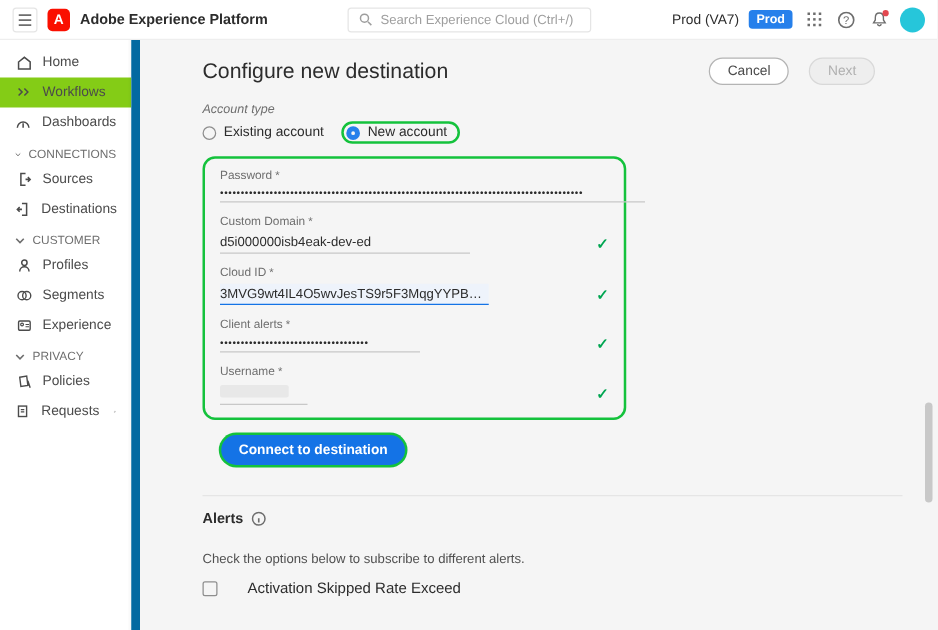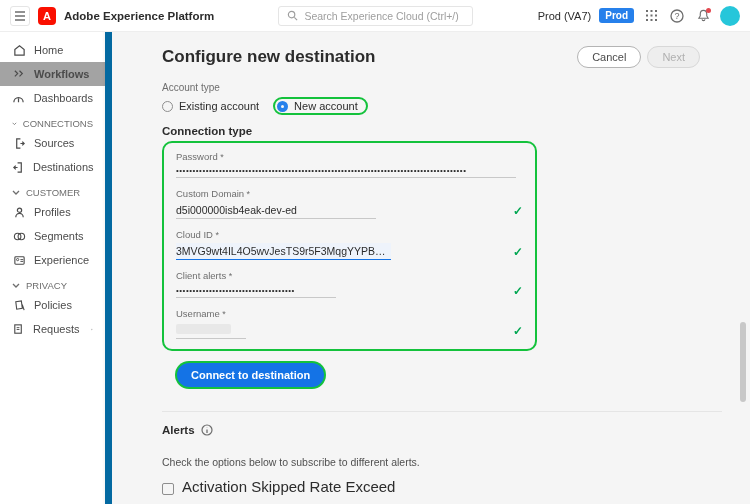--- a/index.html
+++ b/index.html
@@ -25,54 +25,54 @@
   .search{display:flex;align-items:center;gap:6px;border:1px solid #e5e5e5;border-radius:3px;padding:3px 8px;color:#9e9e9e;width:195px;font-size:10.5px;}
   .prodBadge{background:var(--badge);color:#fff;border-radius:3px;padding:2px 6px;font-size:10px;font-weight:600;}
   .hIcon{width:18px;height:18px;display:flex;align-items:center;justify-content:center;color:#6e6e6e;position:relative;}
   .avatar{width:20px;height:20px;border-radius:50%;background:#26c6da;}
   .bellDot{position:absolute;top:1px;right:1px;width:5px;height:5px;border-radius:50%;background:#e34850;}
   
   .shell{display:flex;height:calc(100% - 32px);}
   aside{width:112px;background:#fff;border-right:7px solid #0369a1;padding:6px 0;overflow:hidden;position:relative;}
   aside::after{content:"";position:absolute;right:0;top:0;bottom:0;width:3px;background:linear-gradient(to right,transparent,rgba(0,0,0,.04));}
   .navItem{display:flex;align-items:center;gap:8px;padding:5px 12px;color:#4b4b4b;font-size:11px;}
-  .navItem.active{background:#a3a3a3;font-weight:bold;}
+  .navItem.active{background:#84cc16;}
   .navSection{padding:8px 12px 2px;font-size:9.5px;color:#6e6e6e;display:flex;align-items:center;gap:6px;text-transform:uppercase;}
   .nIcon{width:14px;height:14px;display:flex;align-items:center;justify-content:center;}
   main{flex:1;position:relative;overflow:hidden;padding:14px 50px 0 50px;}
   .scrollBar{position:absolute;right:4px;top:290px;width:6px;height:80px;background:#c8c8c8;border-radius:3px;}
   
   .pageHead{display:flex;align-items:center;justify-content:space-between;margin-bottom:14px;}
-  h1{font-size:17px;font-weight:700;margin:0;}
+  h1{font-size:17px;font-weight:400;margin:0;}
   .btn{border:1px solid #b4b4b4;background:#fff;border-radius:12px;padding:4px 14px;font-size:11px;color:#4b4b4b;}
   .btn.disabled{background:#eeeeee;color:#b0b0b0;border-color:#d8d8d8;}
   
-  .sectionSmall{font-size:10px;color:#6e6e6e;margin-bottom:4px;}
+  .sectionSmall{font-size:10px;color:#6e6e6e;margin-bottom:4px;font-style:italic;}
   .radios{display:flex;align-items:center;gap:14px;margin-bottom:10px;}
   .radio{display:flex;align-items:center;gap:6px;font-size:11px;justify-content:center;}
   .rdot{width:11px;height:11px;border:1px solid #8e8e8e;border-radius:50%;}
   .rSel{width:11px;height:11px;border:4px solid var(--badge);border-radius:50%;}
   .radioHL{border:2px solid var(--greenHL);border-radius:10px;padding:1px 8px 1px 2px;}
   .connTitle{font-size:11.5px;font-weight:700;margin:6px 0 4px;}
-  .formBox{border:2px solid var(--greenHL);border-radius:10px;padding:8px 12px 10px;width:375px;}
+  .formBox{border:2px solid var(--greenHL);border-radius:10px;padding:8px 12px 10px;width:339px;}
   .field{margin-bottom:10px;}
   .fLabel{font-size:9.5px;color:#6e6e6e;margin-bottom:3px;}
   .fLabel::after{content:" *";color:#6e6e6e;font-size:9px;}
   .fRow{display:flex;align-items:center;gap:8px;}
   .fInput{flex:0 0 auto;width:200px;border:none;border-bottom:1px solid #c8c8c8;background:transparent;font-size:10.5px;padding:2px 0;color:#2c2c2c;white-space:nowrap;overflow:hidden;text-overflow:ellipsis;}
   .dots{letter-spacing:0.5px;font-size:8px;line-height:1;}
   .check{color:var(--green);font-weight:bold;font-size:12px;margin-left:auto;}
   .redact{display:inline-block;width:55px;height:10px;background:#e8e8e8;border-radius:2px;}
   .ctaWrap{margin-top:12px;margin-left:15px;}
   .cta{display:inline-block;background:var(--blue);color:#fff;border:none;border-radius:13px;padding:6px 14px;font-size:11px;font-weight:600;box-shadow:0 0 0 2px var(--greenHL);}
   
   hr.sep{border:none;border-top:1px solid #e5e5e5;margin:24px 0 12px;width:560px;}
   .alertsHead{display:flex;align-items:center;gap:6px;font-size:11.5px;font-weight:700;}
   .alertsSub{font-size:10.5px;color:#505050;margin:20px 0 10px;}
-  .chkRow{display:flex;align-items:flex-end;gap:8px;font-size:15px;}
+  .chkRow{display:flex;align-items:flex-end;gap:24px;font-size:12px;}
   .chkBox{width:12px;height:12px;border:1.5px solid #8e8e8e;border-radius:2px;}
   svg{display:block;}
 </style>
 </head>
 <body>
 
 <header>
   <div class="squareBtn">
     <svg width="12" height="12" viewBox="0 0 12 12">
         <path d="M1 2h10M1 6h10M1 10h10" stroke="#6e6e6e" stroke-width="1.4"></path>
@@ -231,39 +231,38 @@
       <span>Requests</span>
       <svg width="9" height="9" viewBox="0 0 10 10" style="margin-left:4px;">
           <path d="M3 2h5v5M8 2L3 7M2 4v4h4" fill="none" stroke="#4b4b4b" stroke-width="1.2"></path>
         </svg>
     </div>
   </aside>
 
   <main>
     <div class="pageHead">
       <h1>Configure new destination</h1>
-      <div style="display:flex;gap:6px;align-items:flex-end;">
+      <div style="display:flex;gap:16px;align-items:flex-end;">
         <button class="btn">Cancel</button>
         <button class="btn disabled">Next</button>
       </div>
     </div>
 
     <div class="sectionSmall">Account type</div>
     <div class="radios">
       <label class="radio">
         <span class="rdot"></span>
         <span>Existing account</span>
       </label>
       <label class="radio radioHL">
         <span class="rSel"></span>
         <span>New account</span>
       </label>
     </div>
 
-    <div class="connTitle">Connection type</div>
 
     <div class="formBox">
       <div class="field">
         <div class="fLabel">Password</div>
         <div class="fRow">
           <div class="fInput dots" style="width:340px">••••••••••••••••••••••••••••••••••••••••••••••••••••••••••••••••••••••••••••••••••••••••</div>
         </div>
       </div>
       <div class="field">
         <div class="fLabel">Custom Domain</div>

